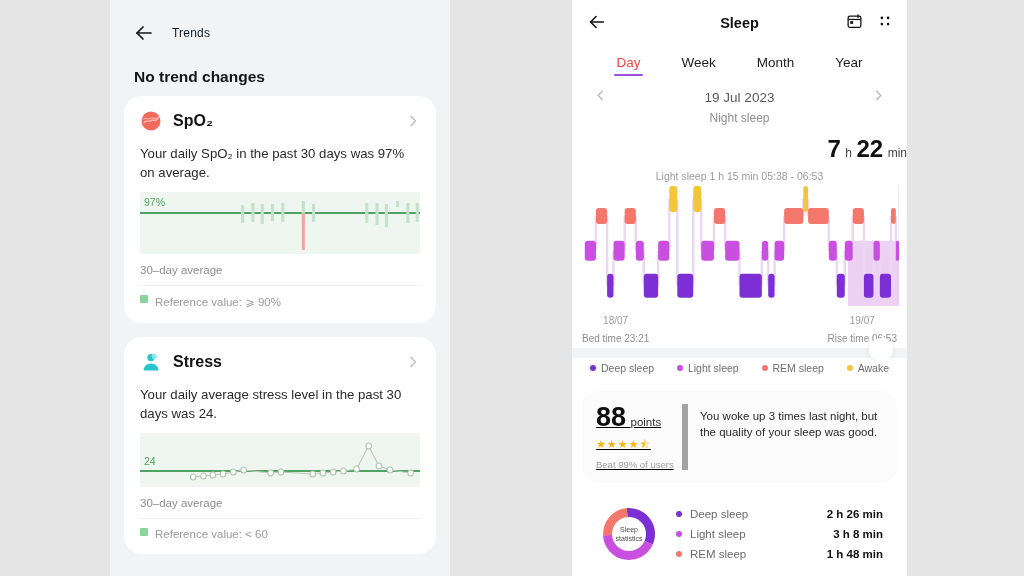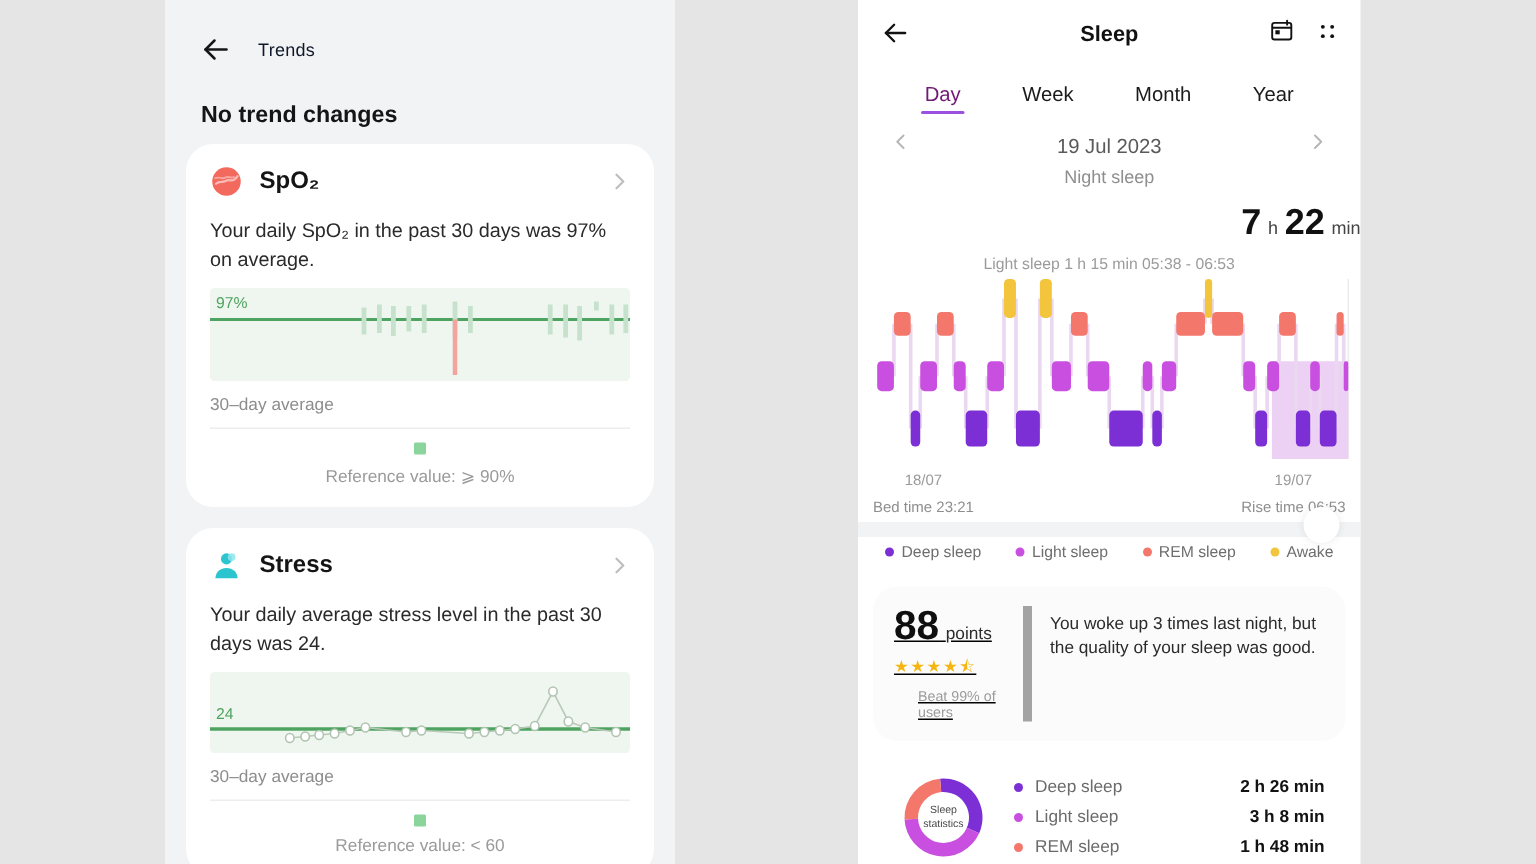--- a/index.html
+++ b/index.html
@@ -29,38 +29,38 @@
   .card-top { display: flex; align-items: center; gap: 11px; }
   .card-icon { width: 22px; height: 22px; flex: 0 0 22px; position: relative; }
   .card-name { font-size: 16px; font-weight: 700; color: #141414; flex: 1; }
   .chev { width: 14px; height: 14px; flex: 0 0 14px; opacity: .55; }
   .card-desc { font-size: 13.2px; line-height: 19px; color: #2a2a2a; padding: 12px 0 10px 0; }
 
   .mini-chart { position: relative; height: 62px; background: #eef6ef; border-radius: 3px; overflow: visible; }
   .mini-chart.stress { height: 54px; }
   .mini-label { position: absolute; font-size: 10.5px; color: #4fa360; font-weight: 400; }
   .avg-text { font-size: 11.5px; color: #8d8d8d; padding: 10px 0 9px 0; border-bottom: 1px solid #ededed; }
-  .ref-row { display: flex; align-items: center; gap: 7px; padding: 9px 0 4px 0; flex-direction: column; }
+  .ref-row { display: flex; gap: 7px; padding: 9px 0 4px 0; }
   .ref-swatch { width: 8px; height: 8px; background: #8bd49b; border-radius: 1px; }
   .ref-text { font-size: 11.5px; color: #9a9a9a; }
 
   .bottom-head { font-size: 15.5px; font-weight: 700; color: #151515; padding: 8px 24px 0 24px; }
 
   
   #right-panel {
     position: absolute; left: 572px; top: 0; width: 335px; height: 576px;
     background: #ffffff; overflow: hidden;
   }
   .r-header { position: relative; height: 46px; display: flex; align-items: center; padding: 0 14px; }
   .r-title { position: absolute; left: 0; right: 0; text-align: center; font-size: 14.5px; font-weight: 700; color: #111; }
   .r-actions { margin-left: auto; display: flex; align-items: center; gap: 14px; position: relative; z-index: 2; }
 
   .tabs { display: flex; justify-content: space-around; padding: 6px 24px 4px 24px; }
   .tab { font-size: 13.5px; color: #1b1b1b; padding: 3px 2px 6px 2px; position: relative; }
-  .tab.active { color: #701a75; }
+  .tab.active { color: #ef4444; }
   .tab.active:after {
     content: ""; position: absolute; left: 0; right: 0; bottom: 0; height: 2px;
     background: #9b51e0; border-radius: 2px;
   }
 
   .daterow { display: flex; align-items: center; justify-content: space-between; padding: 8px 22px 0 22px; }
   .date-main { font-size: 13.5px; color: #5a5a5a; }
   .date-sub { text-align: center; font-size: 12px; color: #8e8e8e; padding-top: 5px; }
 
   .duration { text-align: right; padding: 10px 0 4px 0; }
@@ -89,21 +89,21 @@
   .leg-txt { font-size: 10.5px; color: #6e6e6e; }
 
   .score-card {
     margin: 17px 10px 0 10px; background: #fbfbfb; border-radius: 16px;
     padding: 13px 14px; display: flex; gap: 12px; align-items: flex-start;
   }
   .score-left { width: 92px; flex: 0 0 92px; border-right: 6px solid #a3a3a3; padding-right: 6px; text-decoration: underline; }
   .score-num { font-size: 27px; font-weight: 700; color: #0f0f0f; line-height: 1; }
   .score-unit { font-size: 11.5px; color: #2c2c2c; font-weight: 400; }
   .stars { color: #f5b614; font-size: 11px; letter-spacing: 1px; margin-top: 5px; }
-  .beat { font-size: 9.5px; color: #9c9c9c; margin-top: 4px; margin-left: 16px; }
+  .beat { font-size: 9.5px; color: #9c9c9c; margin-top: 4px; }
   .score-msg { font-size: 11.5px; line-height: 16px; color: #2b2b2b; padding-top: 4px; }
 
   .stats-card {
     margin: 10px 10px 0 10px; background: #ffffff; border-radius: 16px;
     padding: 8px 14px 4px 14px; display: flex; gap: 14px; align-items: center;
   }
   .donut-wrap { position: relative; width: 66px; height: 66px; flex: 0 0 66px; }
   .donut-label {
     position: absolute; inset: 0; display: flex; flex-direction: column;
     align-items: center; justify-content: center; font-size: 7px; color: #4a4a4a; line-height: 9px; text-align: center;

